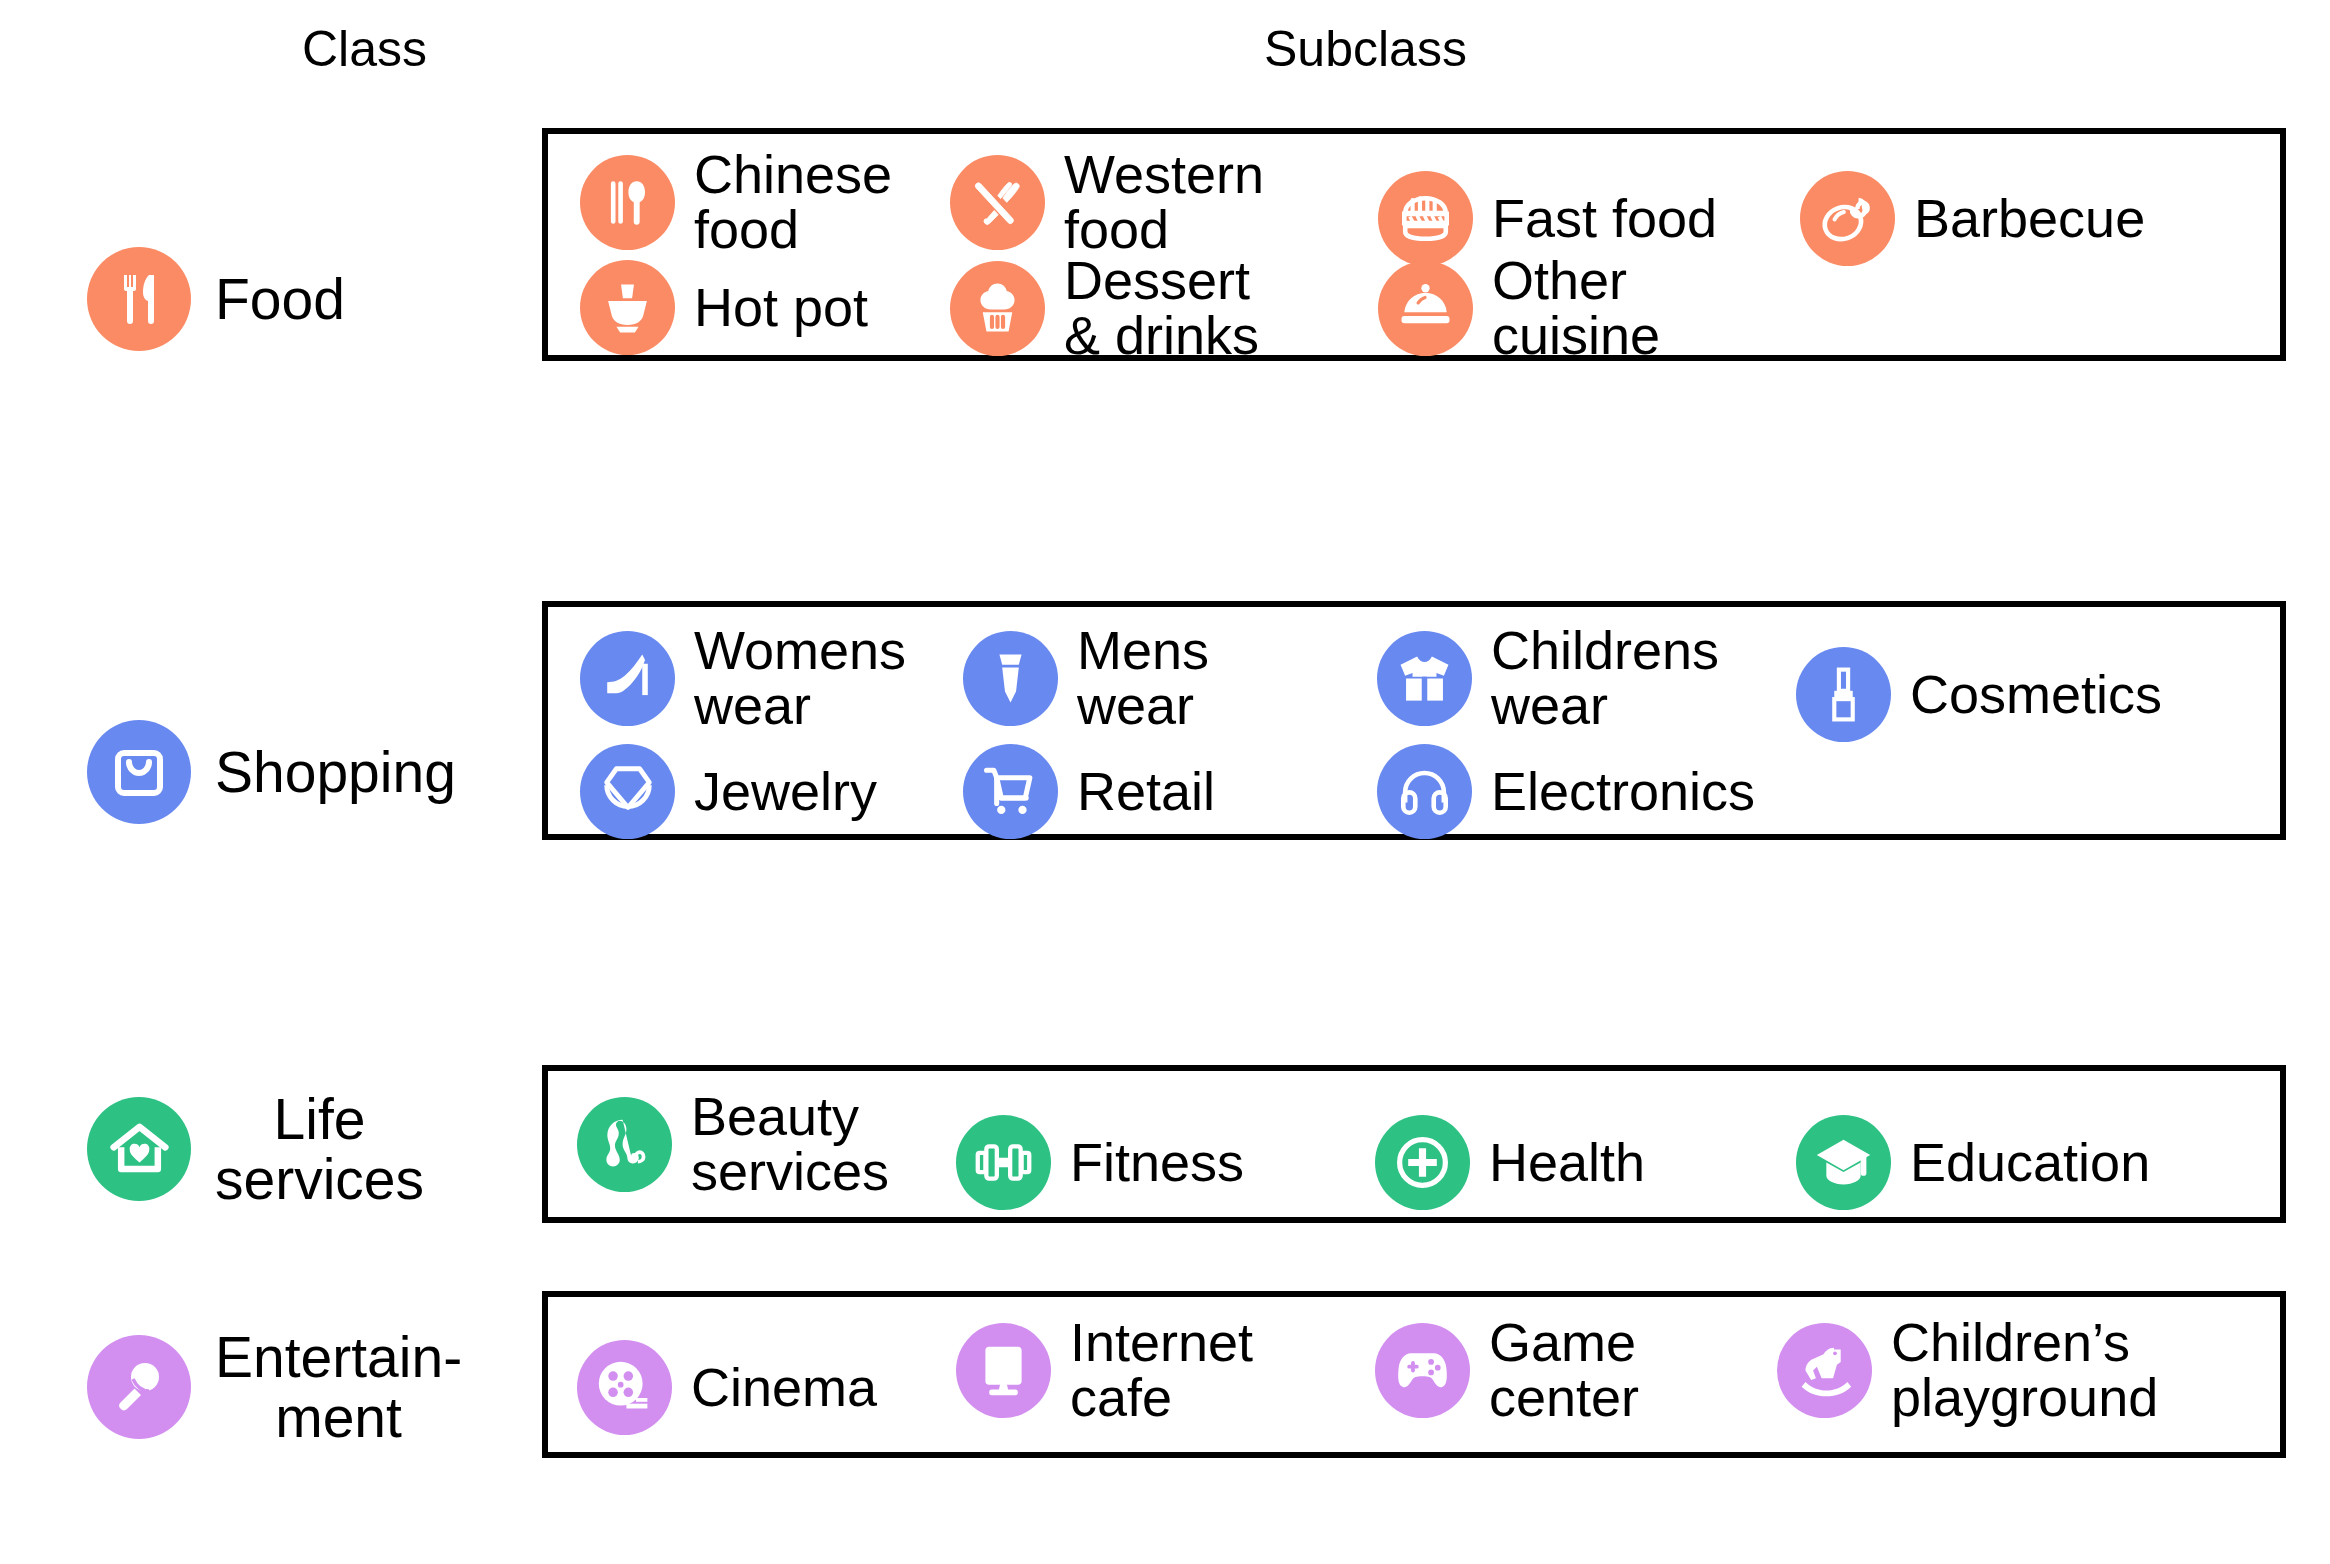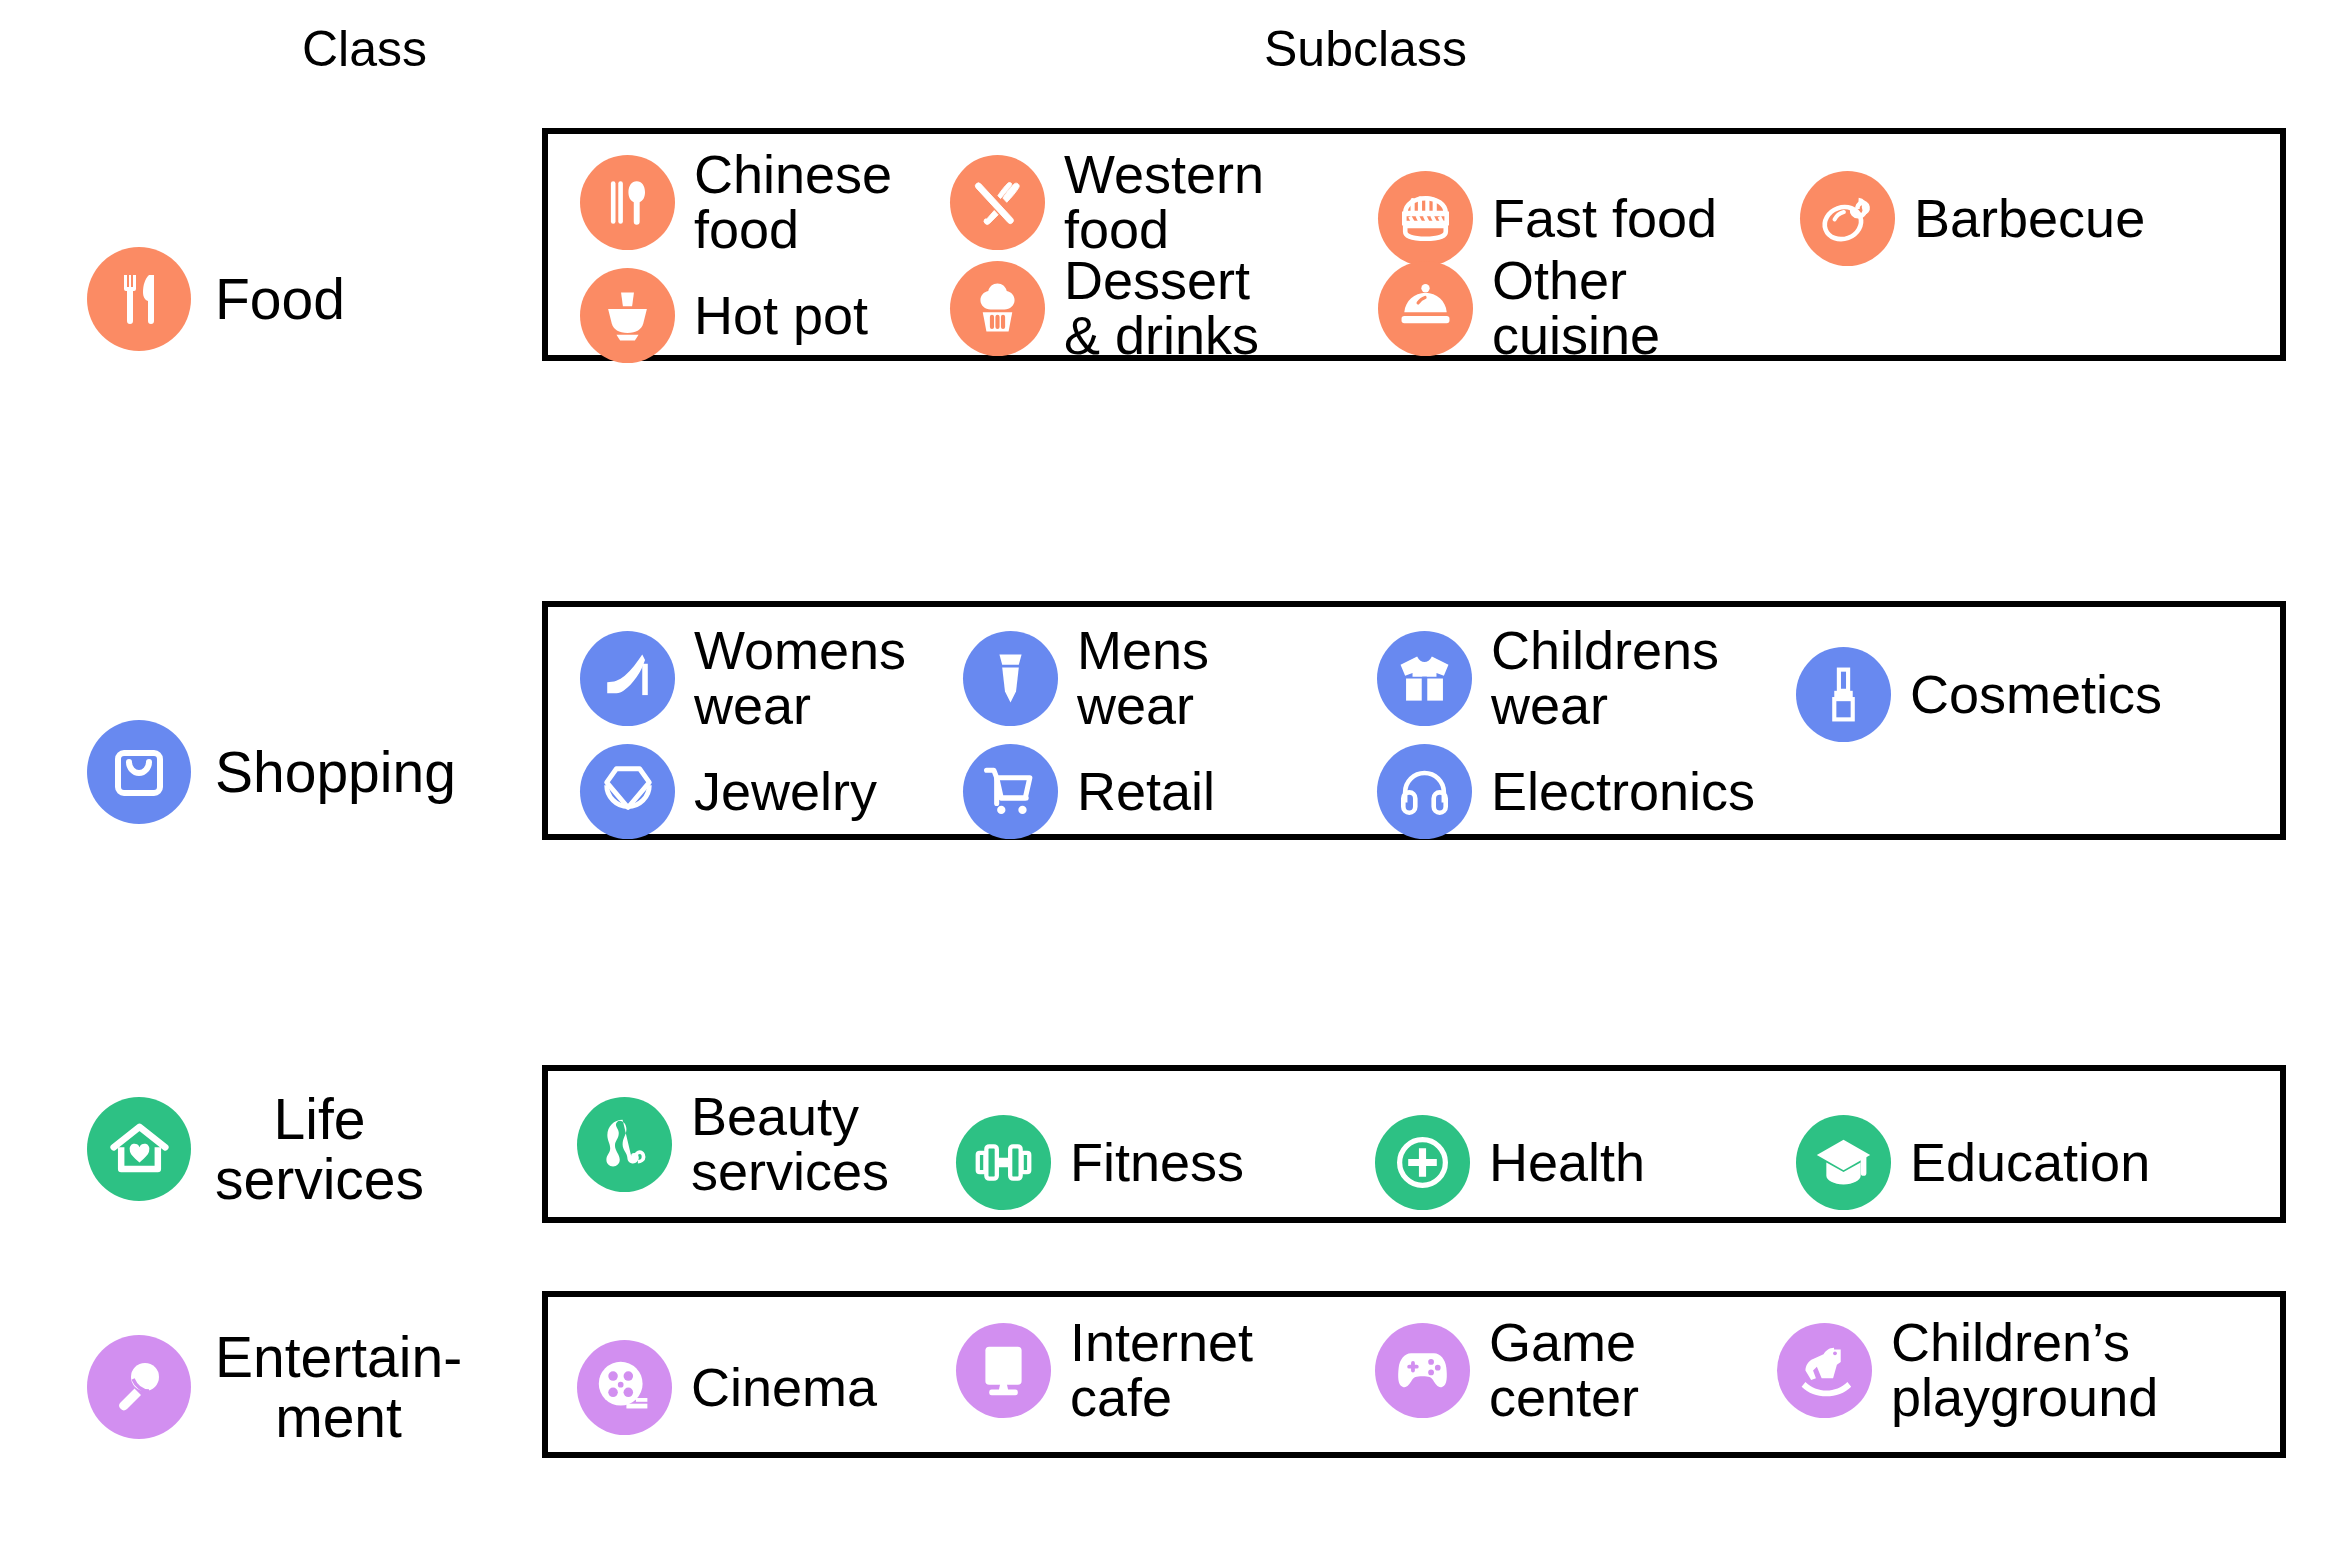--- a/index.html
+++ b/index.html
@@ -150,21 +150,21 @@
       <svg width="59" height="59" viewBox="0 0 64 64">
         <ellipse cx="27" cy="37" rx="20" ry="17" transform="rotate(-20 27 37)" fill="none" stroke="#fff" stroke-width="5"></ellipse>
         <path d="M18 33c2-4 6-7 10-8" stroke="#fff" stroke-width="4.5" stroke-linecap="round" fill="none"></path>
         <path d="M44 12a6.5 6.5 0 0 1 6 8 6.5 6.5 0 0 1-6.5 9.5c-4 0-7-3.5-6.5-7.5" fill="none" stroke="#fff" stroke-width="5" stroke-linejoin="round"></path>
         <path d="M43 22a5.5 5.5 0 1 1 6 4" fill="none" stroke="#fff" stroke-width="5"></path>
       </svg>
     </div>
     <div class="sc-lbl">Barbecue</div>
   </div>
 
-  <div class="item" style="left:580px;top:268px;text-align:right;">
+  <div class="item" style="left:580px;top:260px;text-align:right;">
     <div class="sc-ico" style="background:#FB8B64">
       <svg width="59" height="59" viewBox="0 0 64 64">
           <g fill="#fff">
         <path d="M25 7h14l-2 15H27z"></path>
         <path d="M11 25h42l-4 16c-1.6 6-7.5 10-17 10s-15.4-4-17-10z"></path>
         <path d="M20 53h24l-4 6H24z"></path>
       </g>
         </svg>
     </div>
     <div class="sc-lbl">Hot pot</div>

